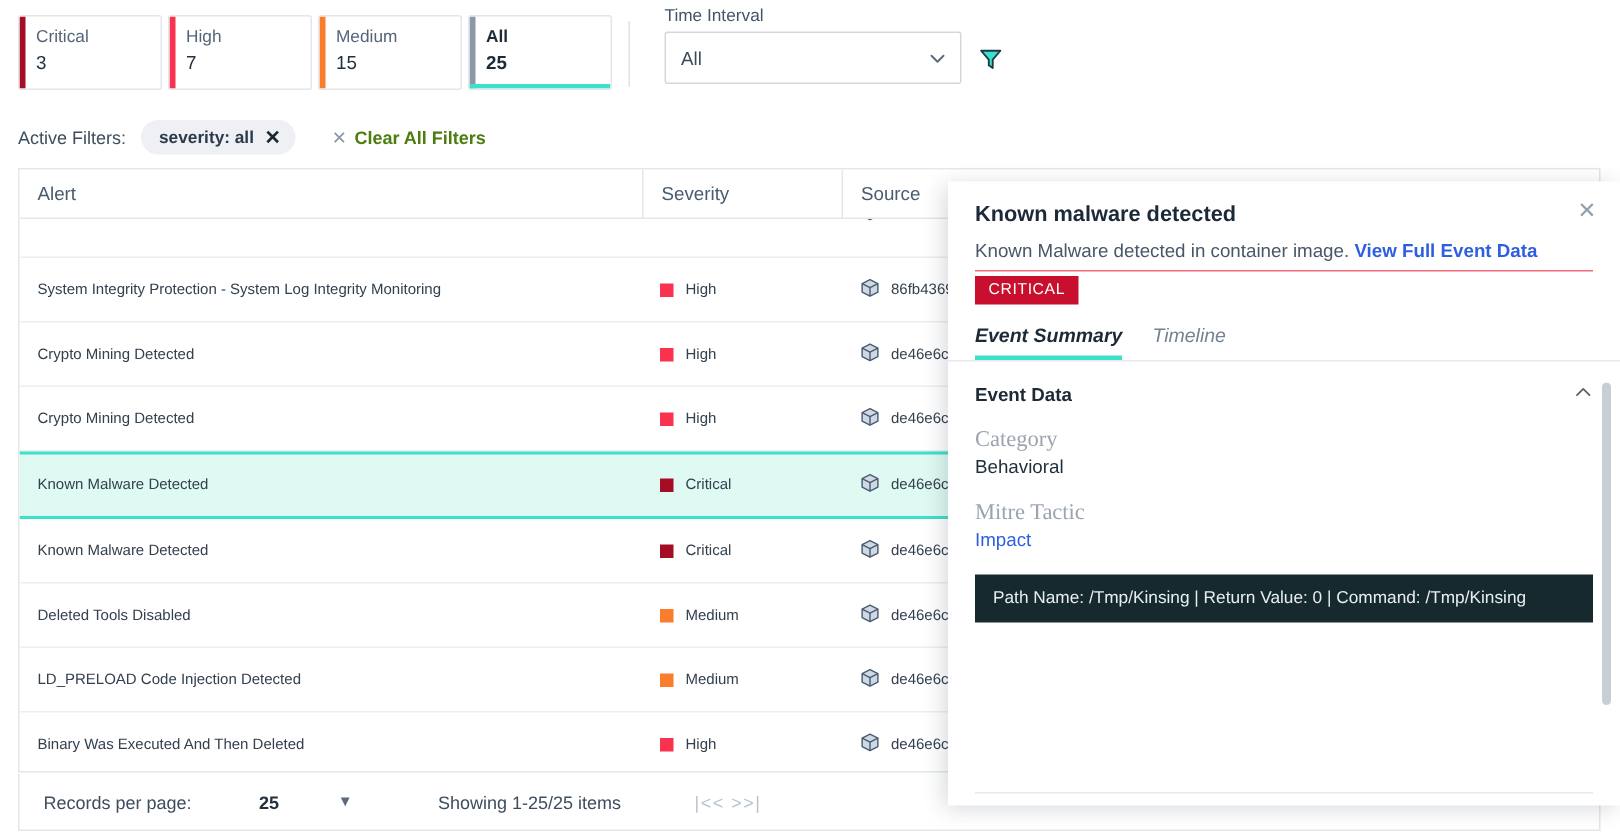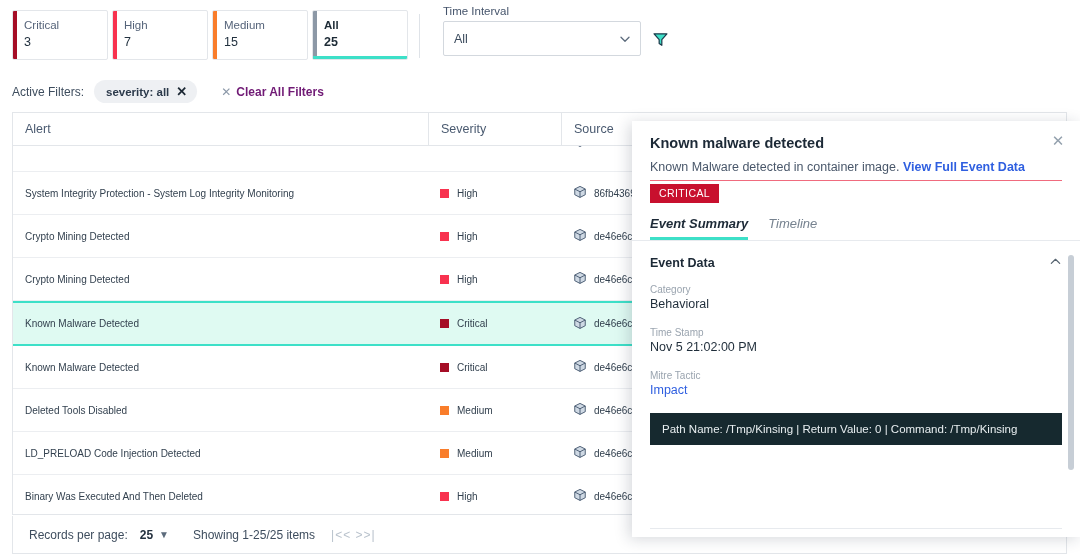--- a/index.html
+++ b/index.html
@@ -71,21 +71,21 @@
     display: flex; align-items: center; gap: 7px;
     font-size: 11.5px; color: #2c3a4b; font-weight: bold;
     cursor: pointer;
   }
   .af-chip .x { font-size: 13px; font-weight: bold; color: #1b2733; }
   .af-clear {
     margin-left: 24px; display: flex; align-items: center; gap: 5px;
     cursor: pointer;
   }
   .af-clear .xs { color: #8b98a8; font-size: 12px; }
-  .af-clear .lk { color: #701a75; font-weight: bold; font-size: 12px; }
+  .af-clear .lk { color: #4d7c0f; font-weight: bold; font-size: 12px; }
 
   
   .table-wrap {
     position: absolute; left: 12px; top: 112px;
     width: 1055px; height: 403px;
     border: 1px solid #e3e6ea; border-top: 1px solid #e3e6ea;
     background: #fff;
     overflow: hidden;
   }
   .thead {
@@ -133,20 +133,21 @@
   .pager {
     position: absolute; left: 12px; top: 516px;
     width: 1055px; height: 38px;
     border-left: 1px solid #e3e6ea;
     border-right: 1px solid #e3e6ea;
     border-bottom: 1px solid #e3e6ea;
     display: flex; align-items: center;
     padding-left: 16px;
     font-size: 12px; color: #3e4d5e;
     background: #fff;
+    gap: 33px;
   }
   .pg-rpp { margin-right: 12px; }
   .pg-num { font-weight: bold; color: #24313f; margin-right: 6px; }
   .pg-caret { color: #5c6b7c; font-size: 10px; margin-right: 24px; cursor: pointer; }
   .pg-showing { margin-right: 16px; }
   .pg-arrows { color: #b9c2cc; letter-spacing: 1px; cursor: pointer; }
 
   
   .panel {
     position: absolute; left: 632px; top: 121px;
@@ -193,21 +194,21 @@
     overflow: hidden;
     padding: 0 18px 0 18px;
   }
   .section-head {
     display: flex; align-items: center; justify-content: space-between;
     font-size: 12.5px; font-weight: bold; color: #1c2936;
     margin-bottom: 14px; cursor: pointer;
   }
   .caret-up { color: #55636f; font-size: 11px; }
   .field { margin-bottom: 16px; }
-  .field-label { font-size: 10px; color: #9aa4af; margin-bottom: 2px; }
+  .field-label { font-size: 15px; color: #9aa4af; margin-bottom: 2px; font-family: Liberation Serif, serif; }
   .field-value { font-size: 12.5px; color: #1f2d3a; }
   .field-value.link { color: #2f5fe0; cursor: pointer; }
   .evidence-box {
     background: #16292f; color: #e8eef0;
     font-size: 11.5px;
     padding: 10px 12px; margin-top: 3px;
     white-space: nowrap; overflow: hidden;
   }
   .panel-scrollbar {
     position: absolute; right: 6px; top: 0;
@@ -522,24 +523,20 @@
               <path d="M2.5 9 L7 4.6 L11.5 9" fill="none" stroke="#55636f" stroke-width="1.3" stroke-linecap="round" stroke-linejoin="round"></path>
             </svg>
         </span>
       </div>
 
       <div class="field">
         <div class="field-label">Category</div>
         <div class="field-value">Behavioral</div>
       </div>
       <div class="field">
-        <div class="field-label">Time Stamp</div>
-        <div class="field-value">Nov 5 21:02:00 PM</div>
-      </div>
-      <div class="field">
         <div class="field-label">Mitre Tactic</div>
         <div class="field-value link">Impact</div>
       </div>
       <div class="field">
         <div class="evidence-box">Path Name: /Tmp/Kinsing | Return Value: 0 | Command: /Tmp/Kinsing</div>
       </div>
 
       <div class="panel-scrollbar">
         <div class="thumb"></div>
       </div>

